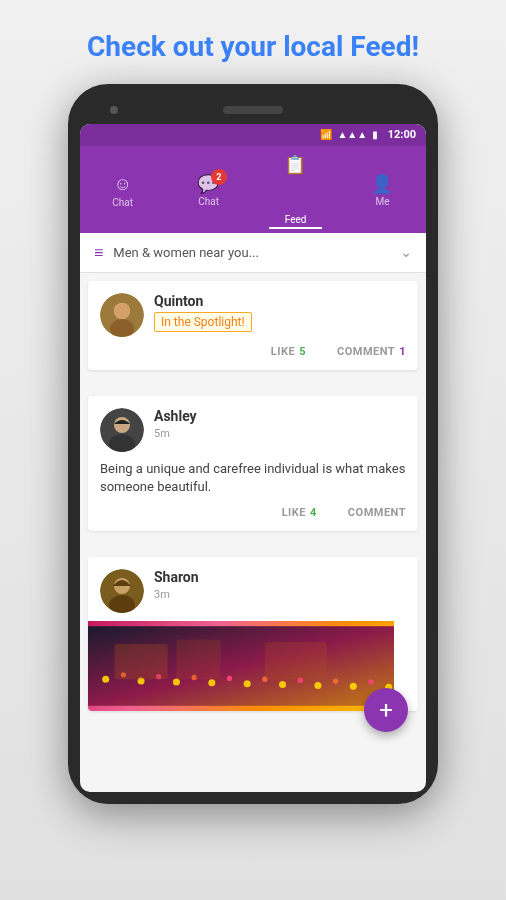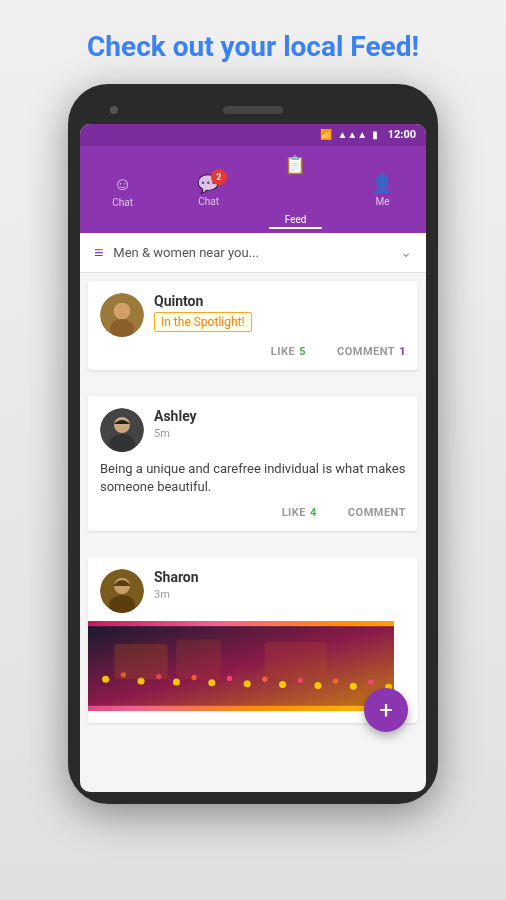--- a/index.html
+++ b/index.html
@@ -402,21 +402,21 @@
           <div class="action-btn">
             <span>LIKE</span>
             <span class="action-count-green">4</span>
           </div>
           <div class="action-btn">
             <span>COMMENT</span>
           </div>
         </div>
       </div>
 
-      <div class="post-card" style="padding-bottom:12px; overflow:hidden;">
+      <div class="post-card" style="padding-bottom:0; overflow:hidden;">
         <div class="post-header">
           <div class="avatar">
             <svg width="44" height="44" viewBox="0 0 44 44">
               <circle cx="22" cy="22" r="22" fill="#7a5c1e"></circle>
               <circle cx="22" cy="17" r="8" fill="#c9a06a"></circle>
               <ellipse cx="22" cy="36" rx="13" ry="10" fill="#5c3d0e"></ellipse>
               <path d="M13 17 Q22 5 31 17" fill="#5c3d0e"></path>
             </svg>
           </div>
           <div class="post-user-info">

